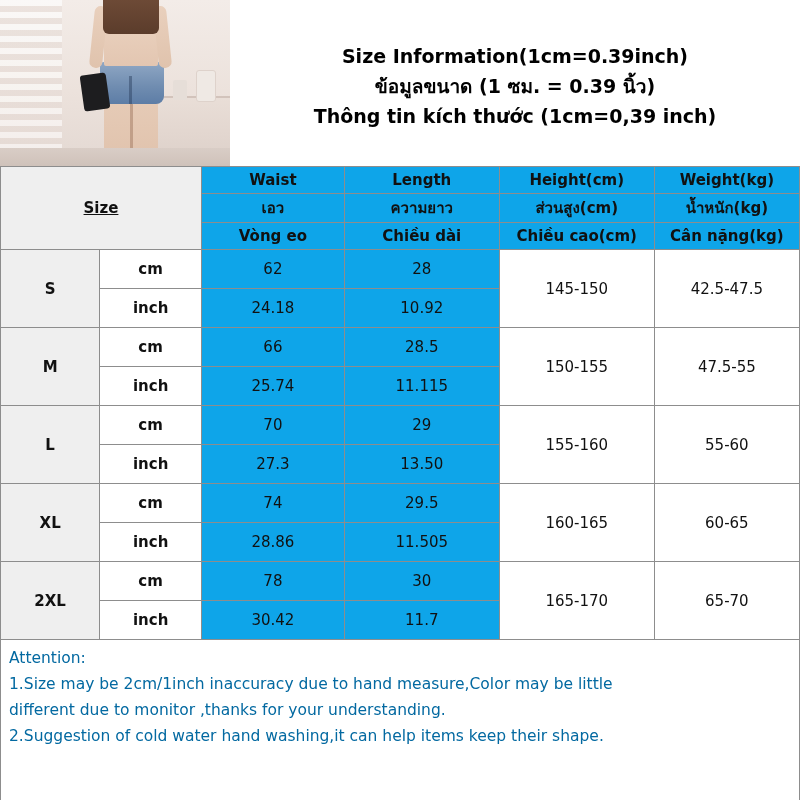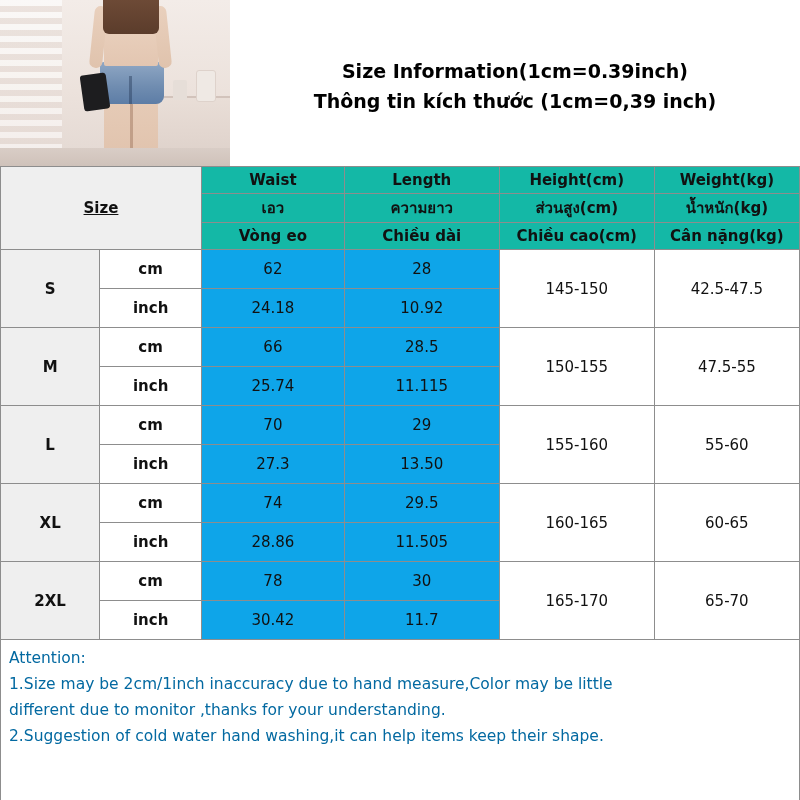--- a/index.html
+++ b/index.html
@@ -162,21 +162,21 @@
   table.size-table th {
     border: 1px solid #8d8d8d;
     text-align: center;
     vertical-align: middle;
     font-size: 15px;
     color: #111;
     padding: 2px 3px;
     box-sizing: border-box;
   }
   .hdr {
-    background: #14b8a6;
+    background: #0ea5e9;
     font-weight: bold;
     height: 27px;
   }
   .size-cell {
     background: #efefef;
     font-weight: bold;
     font-size: 25px;
     text-decoration: underline;
   }
   .sizename {
@@ -243,20 +243,21 @@
       <div class="torso"></div>
       <div class="arm-l"></div>
       <div class="arm-r"></div>
       <div class="top"></div>
       <div class="bag"></div>
       <div class="floor"></div>
     </div>
 
     <div class="title-block">
       <div class="title-line">Size Information(1cm=0.39inch)</div>
+      <div class="title-line">ข้อมูลขนาด (1 ซม. = 0.39 นิ้ว)</div>
       <div class="title-line">Thông tin kích thước (1cm=0,39 inch)</div>
     </div>
 
   </div>
 
   <table class="size-table">
     <colgroup>
       <col class="c-size">
         <col class="c-unit">
         <col class="c-waist">

